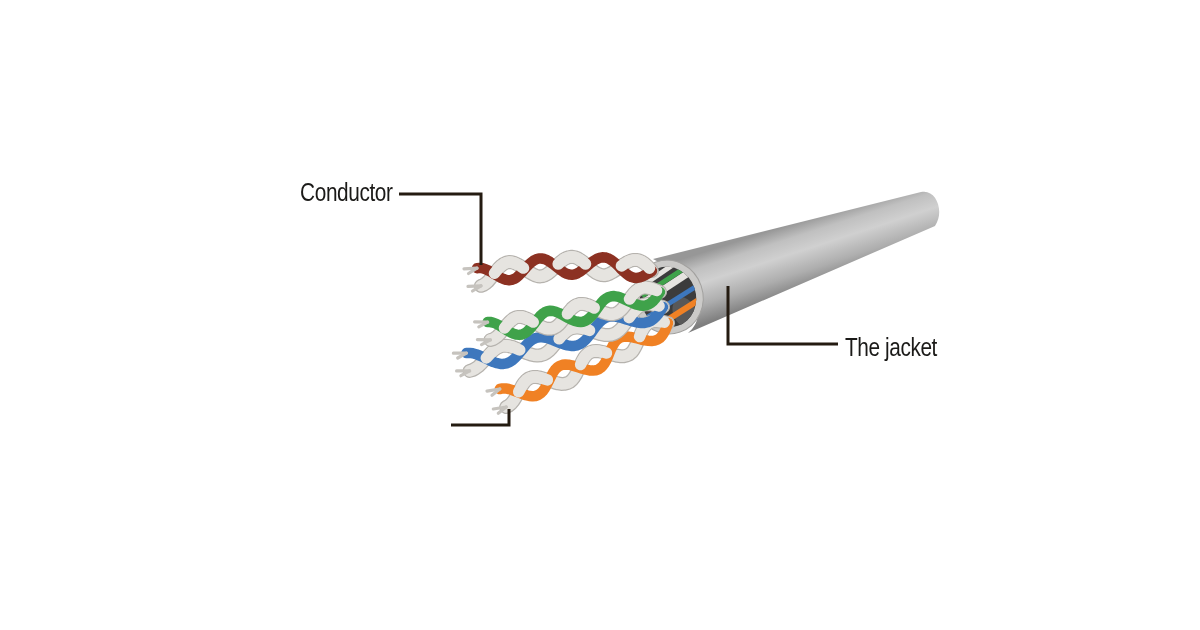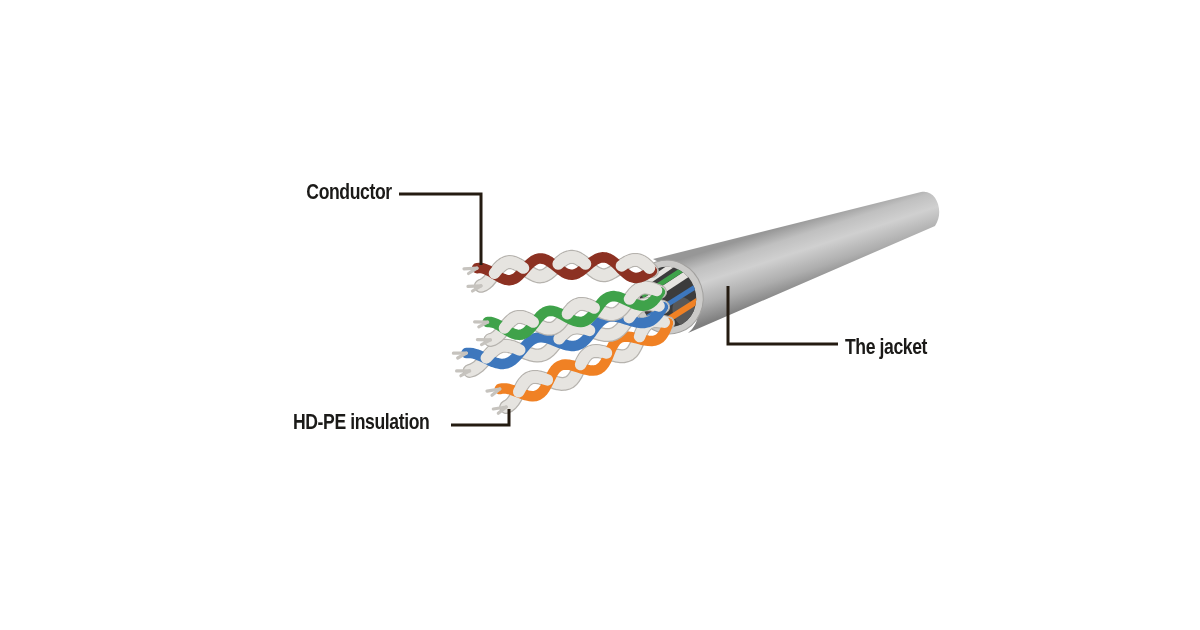--- a/index.html
+++ b/index.html
@@ -1,20 +1,20 @@
 <!DOCTYPE html>
 <html style="--page-bg: #ffffff; --label-text: #1b1a18; --leader-line: #241b11; --jacket-top: #979797; --jacket-mid: #c0c0c0; --jacket-hi: #d0d0d0; --jacket-low: #aeaeae; --jacket-bottom: #7f7f7f; --face-rim: #cbcac8; --face-rim-edge: #a2a19f; --face-inner: #3c3c3c; --face-inner-light: #585858; --wire-white: #e6e4e0; --wire-white-edge: #b6b3ae; --bare-conductor: #c6c3be; --pair-brown: #8c3122; --pair-green: #3fa24a; --pair-blue: #3d77bd; --pair-orange: #f08124;"><head>
 <meta charset="utf-8">
 <style>
   html,body{margin:0;padding:0;background:#fff;}
   .stage{position:relative;width:1200px;height:630px;background:var(--page-bg,#fff);overflow:hidden;
          font-family:"Liberation Sans",sans-serif;}
   .diagram-svg{position:absolute;left:0;top:0;}
-  .label{position:absolute;font-size:22px;line-height:28px;color:var(--label-text,#1b1a18);
-         letter-spacing:-0.5px;white-space:nowrap;font-weight:bold;}
+  .label{position:absolute;font-size:26px;line-height:28px;color:var(--label-text,#1b1a18);
+         letter-spacing:-0.5px;white-space:nowrap;}
   .squish{display:inline-block;transform:scaleX(0.8);}
   .sq-r{transform-origin:100% 50%;}
   .sq-l{transform-origin:0 50%;}
   .lbl-conductor{left:242px;top:178px;width:150px;text-align:right;}
   .lbl-hdpe{left:293px;top:408px;}
   .lbl-jacket{left:845px;top:333px;text-align:right;}
 
   .leader{fill:none;stroke:var(--leader-line,#241b11);stroke-width:3;}
   .jacket-body{fill:url(#jacketGrad);}
   .face-rim{fill:var(--face-rim,#cbcac8);stroke:var(--face-rim-edge,#a2a19f);stroke-width:1;}
@@ -115,20 +115,17 @@
         <path d="M 481.0,285.8 L 472.5,291.0" fill="none" stroke="#c6c3be" stroke-width="3.2" stroke-linecap="round" stroke-linejoin="round"></path>
       </g>
 
     <path class="leader" d="M 399,194 L 481,194 L 481,265"></path>
     <path class="leader" d="M 451,425 L 509,425 L 509,409"></path>
   </svg>
 
   <div class="label lbl-conductor">
     <span class="squish sq-r">Conductor</span>
   </div>
-  <div class="label lbl-hdpe">
-    <span class="squish sq-l">HD-PE insulation</span>
-  </div>
   <div class="label lbl-jacket">
     <span class="squish sq-l">The jacket</span>
   </div>
 
 </div>
 
 </body></html>

